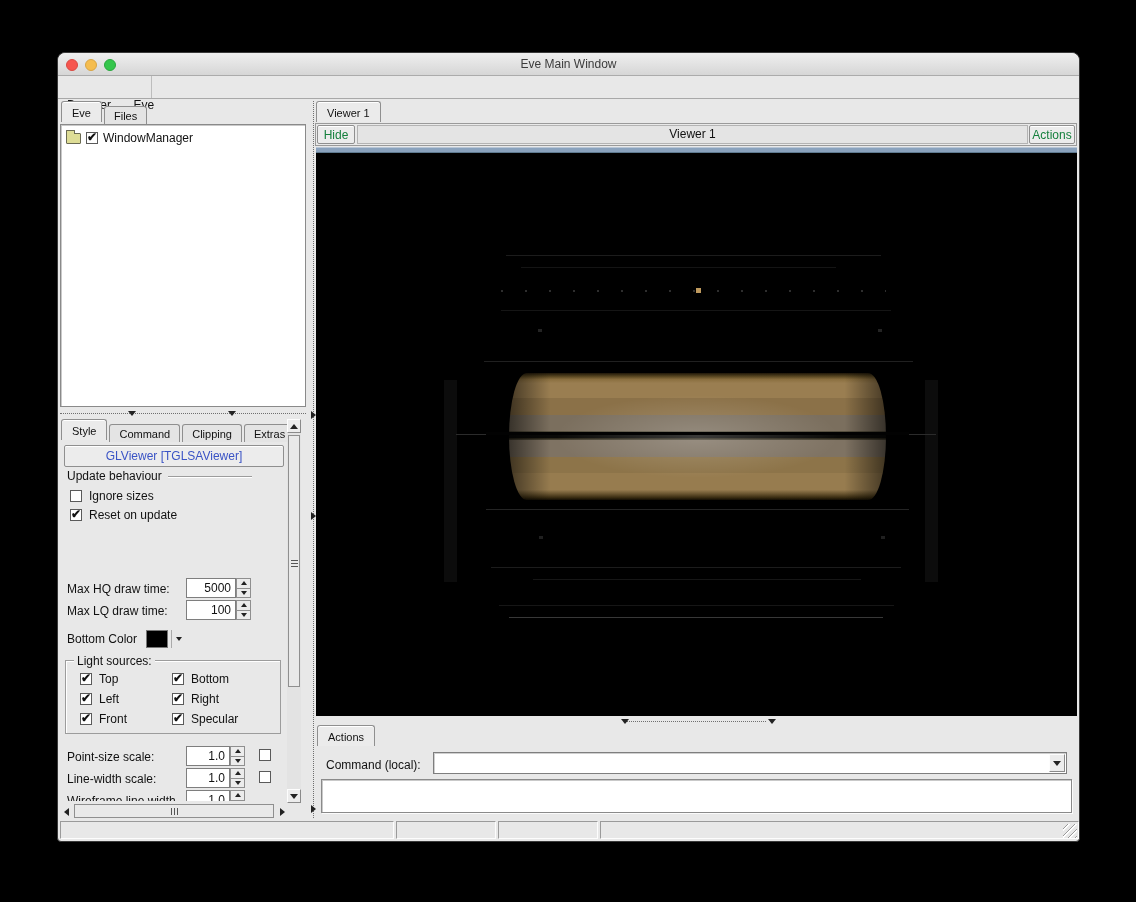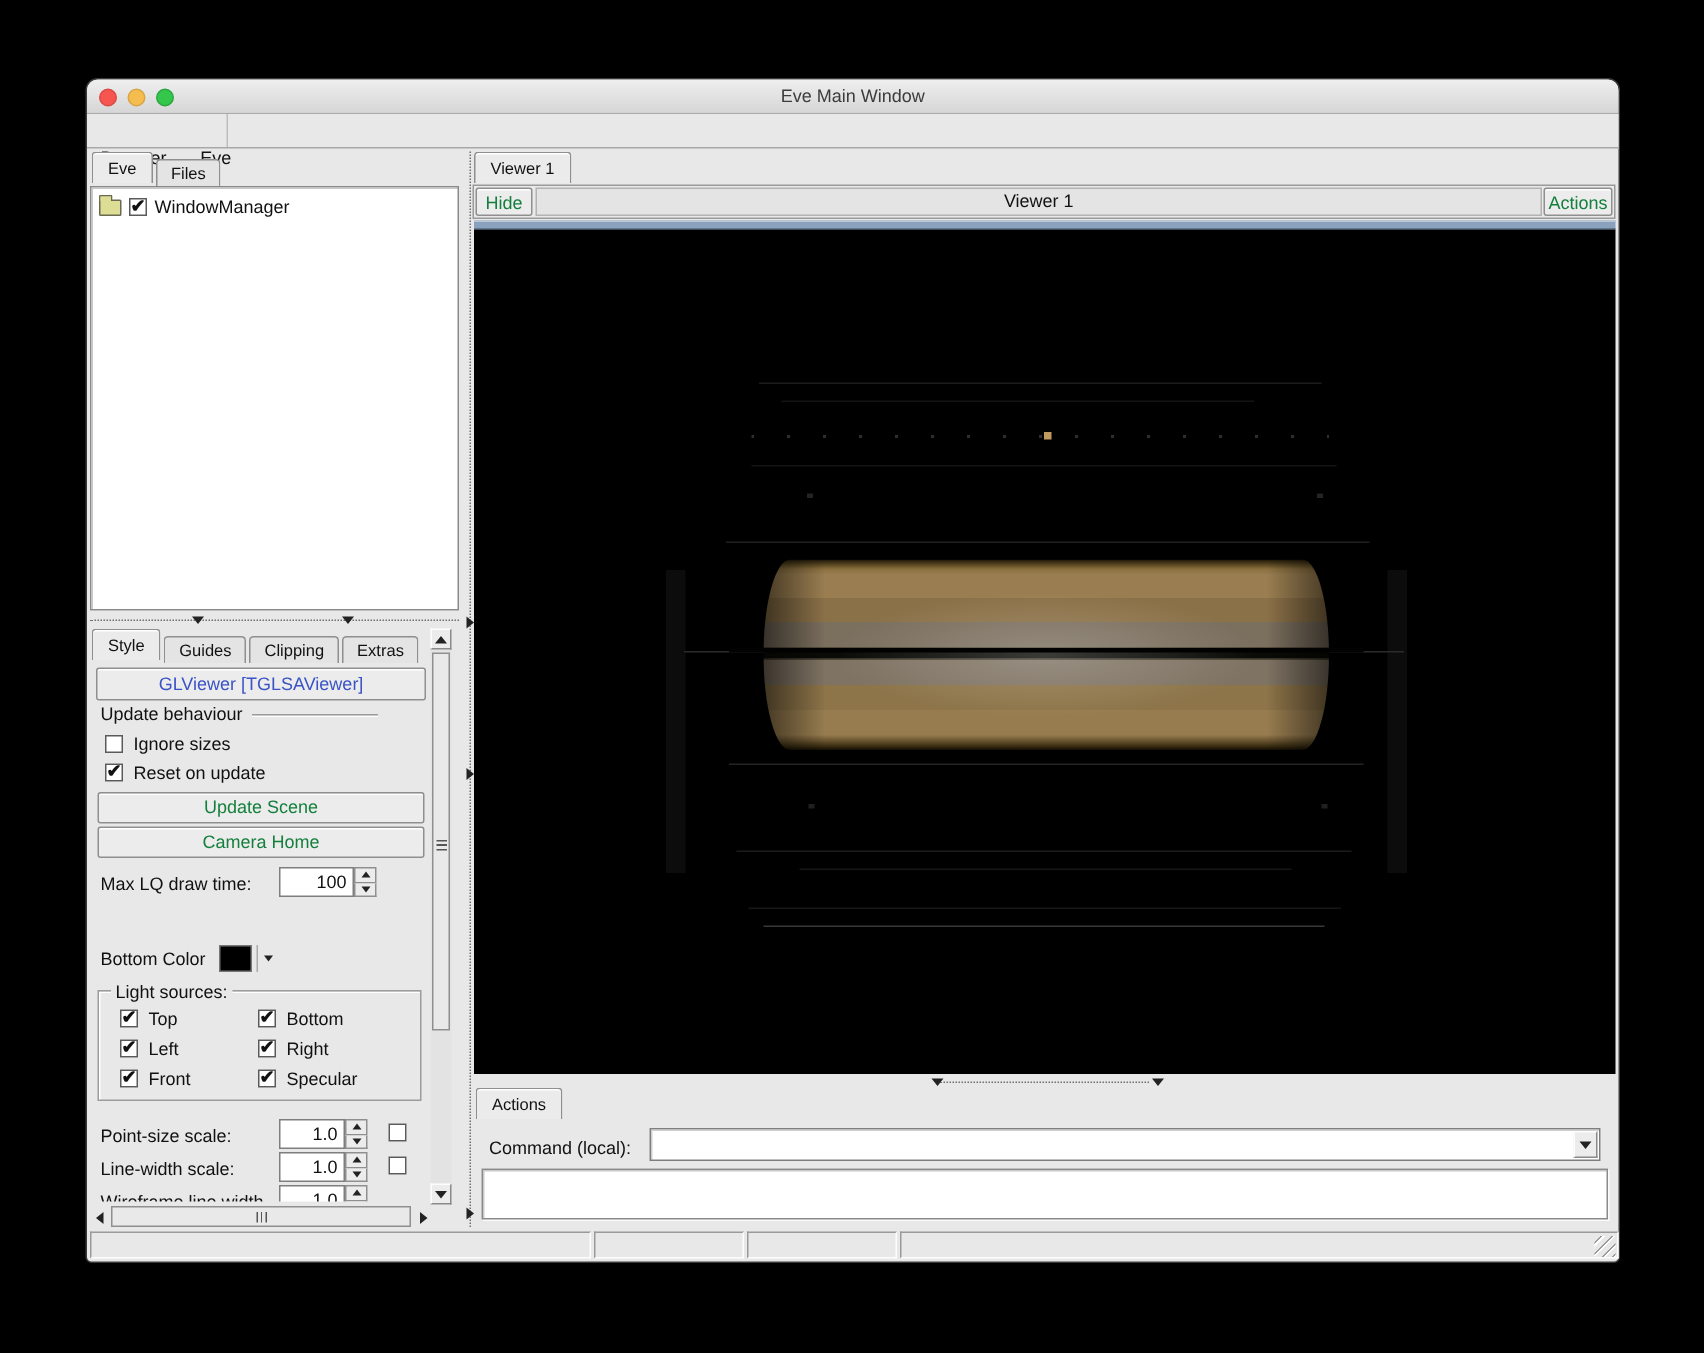--- a/index.html
+++ b/index.html
@@ -213,43 +213,51 @@
         <span>WindowManager</span>
       </div>
     </div>
 
   <div class="hsplit">
     <div class="dots"></div>
     <div class="tri-down" style="left:68px"></div>
     <div class="tri-down" style="left:168px"></div>
   </div>
 
-  <div id="style-tabs"><span class="tab active">Style</span><span class="tab">Guides</span><span class="tab">Clipping</span><span class="tab">Extras</span></div>
+  <div id="style-tabs"><span class="tab active">Style</span><span class="tab">Command</span><span class="tab">Clipping</span><span class="tab">Extras</span></div>
 
   <div id="style-content">
     <div id="glviewer-btn" class="btn" style="color: rgb(58, 83, 197);">GLViewer [TGLSAViewer]</div>
     <div id="upd-title">
       <span>Update behaviour</span>
       <span class="gline"></span>
     </div>
     <div id="update-options">
         <div class="opt">
           <span class="cb"></span>
           <span>Ignore sizes</span>
         </div>
         <div class="opt">
           <span class="cb checked"></span>
           <span>Reset on update</span>
         </div>
       </div>
-    <div id="scene-buttons">
-        <div class="btn">Update Scene</div>
-        <div class="btn">Camera Home</div>
-      </div>
     <div id="spin-rows">
+        <div class="spin-row">
+          <span class="lbl">Max HQ draw time:</span>
+          <span class="spinfield">5000</span>
+          <span class="spinner">
+            <span class="sbtn">
+              <span class="tri-up"></span>
+            </span>
+            <span class="sbtn">
+              <span class="tri-down"></span>
+            </span>
+          </span>
+        </div>
         <div class="spin-row">
           <span class="lbl">Max LQ draw time:</span>
           <span class="spinfield">100</span>
           <span class="spinner">
             <span class="sbtn">
               <span class="tri-up"></span>
             </span>
             <span class="sbtn">
               <span class="tri-down"></span>
             </span>

